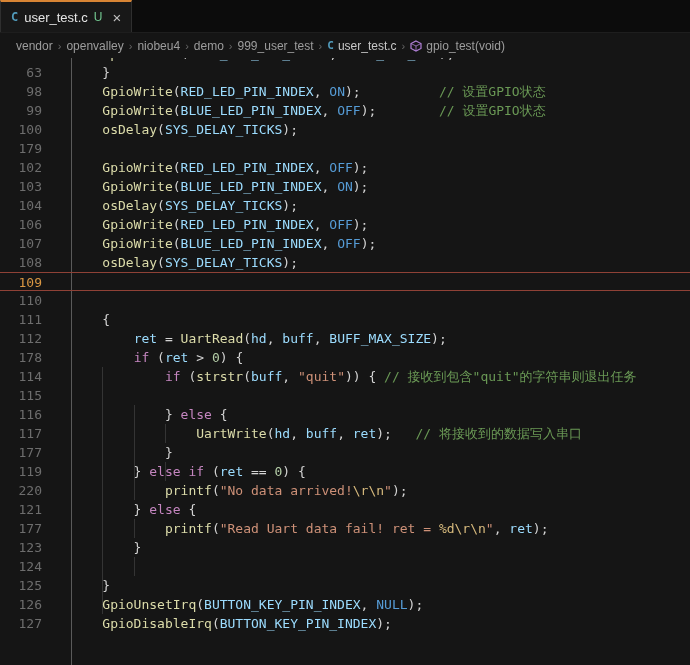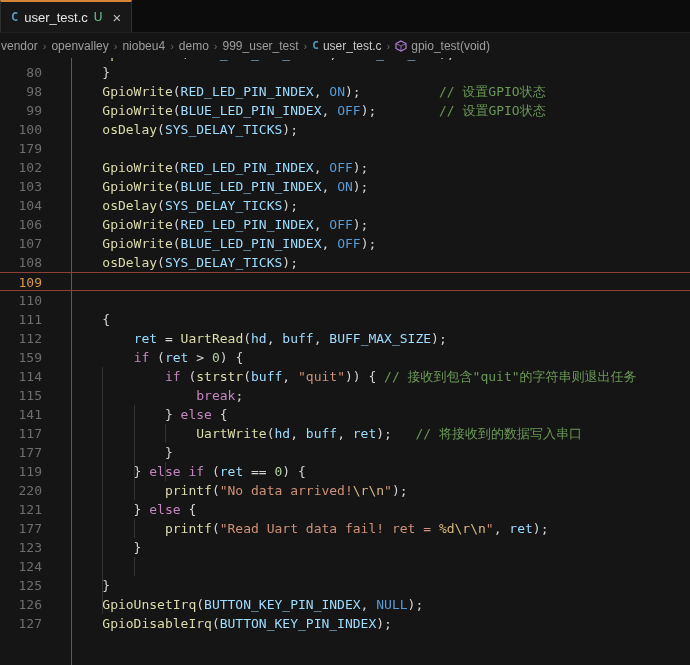--- a/index.html
+++ b/index.html
@@ -12,21 +12,21 @@
     background:#181818; color:#e6e6e6; font-size:13px;
     border-top:2px solid var(--tab-accent,#d78434);
     border-left:1px solid #2f2f2f; border-right:1px solid #2f2f2f;
   }
   .ficon { color:var(--cicon,#519aba); font-weight:bold; font-size:12px; font-family:"DejaVu Sans Mono",monospace; }
   .ficon.small { font-size:11px; }
   .git { color:var(--git-u,#73c991); font-size:12px; }
   .close { color:#c0c0c0; font-size:15px; margin-left:4px; line-height:1; cursor:pointer; }
 
   
-  .breadcrumbs { height:25px; display:flex; align-items:center; gap:5px; padding-left:1px; font-size:12px; color:#9d9d9d; background:#151515; white-space:nowrap;text-align:center; }
+  .breadcrumbs { height:25px; display:flex; align-items:center; gap:5px; padding-left:16px; font-size:12px; color:#9d9d9d; background:#151515; white-space:nowrap;text-align:center; }
   .crumb-folders { display:flex; align-items:center; gap:5px; }
   .crumb { color:#9d9d9d; cursor:pointer; }
   .crumb-sep { color:#686868; font-size:11px; }
   .crumb.file { color:#c8c8c8; display:flex; align-items:center; gap:4px; }
   .crumb.symbol { display:flex; align-items:center; gap:4px; color:#9d9d9d; }
 
   
   .editor {
     position:relative; height:607px; overflow:hidden; background:#151515;
     font-family:"DejaVu Sans Mono","Liberation Mono",monospace;
@@ -97,21 +97,21 @@
       <div class="guide" style="top: 404px; height: 19px; left: 165px;"></div>
     </div>
   <div id="lines">
       <div class="partial">
         <div class="line">
           <span class="ln">95</span>
           <span class="code"><span style="color: rgb(212, 212, 212);">    </span><span style="color: rgb(220, 220, 170);">GpioSetDir</span><span style="color: rgb(212, 212, 212);">(</span><span style="color: rgb(156, 220, 254);">BLUE_LED_PIN_INDEX</span><span style="color: rgb(212, 212, 212);">, </span><span style="color: rgb(156, 220, 254);">GPIO_DIR_OUT</span><span style="color: rgb(212, 212, 212);">);</span></span>
         </div>
       </div>
       <div class="line">
-        <span class="ln">80</span>
+        <span class="ln">63</span>
         <span class="code"><span style="color: rgb(212, 212, 212);">    }</span></span>
       </div>
       <div class="line">
         <span class="ln">98</span>
         <span class="code"><span style="color: rgb(212, 212, 212);">    </span><span style="color: rgb(220, 220, 170);">GpioWrite</span><span style="color: rgb(212, 212, 212);">(</span><span style="color: rgb(156, 220, 254);">RED_LED_PIN_INDEX</span><span style="color: rgb(212, 212, 212);">, </span><span style="color: rgb(86, 156, 214);">ON</span><span style="color: rgb(212, 212, 212);">);          </span><span style="color: rgb(106, 153, 85);">// 设置GPIO状态</span></span>
       </div>
       <div class="line">
         <span class="ln">99</span>
         <span class="code"><span style="color: rgb(212, 212, 212);">    </span><span style="color: rgb(220, 220, 170);">GpioWrite</span><span style="color: rgb(212, 212, 212);">(</span><span style="color: rgb(156, 220, 254);">BLUE_LED_PIN_INDEX</span><span style="color: rgb(212, 212, 212);">, </span><span style="color: rgb(86, 156, 214);">OFF</span><span style="color: rgb(212, 212, 212);">);        </span><span style="color: rgb(106, 153, 85);">// 设置GPIO状态</span></span>
       </div>
@@ -156,33 +156,32 @@
       </div>
       <div class="line">
         <span class="ln">111</span>
         <span class="code"><span style="color: rgb(212, 212, 212);">    {</span></span>
       </div>
       <div class="line">
         <span class="ln">112</span>
         <span class="code"><span style="color: rgb(212, 212, 212);">        </span><span style="color: rgb(156, 220, 254);">ret</span><span style="color: rgb(212, 212, 212);"> = </span><span style="color: rgb(220, 220, 170);">UartRead</span><span style="color: rgb(212, 212, 212);">(</span><span style="color: rgb(156, 220, 254);">hd</span><span style="color: rgb(212, 212, 212);">, </span><span style="color: rgb(156, 220, 254);">buff</span><span style="color: rgb(212, 212, 212);">, </span><span style="color: rgb(156, 220, 254);">BUFF_MAX_SIZE</span><span style="color: rgb(212, 212, 212);">);</span></span>
       </div>
       <div class="line">
-        <span class="ln">159</span>
+        <span class="ln">178</span>
         <span class="code"><span style="color: rgb(212, 212, 212);">        </span><span style="color: rgb(197, 134, 192);">if</span><span style="color: rgb(212, 212, 212);"> (</span><span style="color: rgb(156, 220, 254);">ret</span><span style="color: rgb(212, 212, 212);"> &gt; </span><span style="color: rgb(181, 206, 168);">0</span><span style="color: rgb(212, 212, 212);">) {</span></span>
       </div>
       <div class="line">
         <span class="ln">114</span>
         <span class="code"><span style="color: rgb(212, 212, 212);">            </span><span style="color: rgb(197, 134, 192);">if</span><span style="color: rgb(212, 212, 212);"> (</span><span style="color: rgb(220, 220, 170);">strstr</span><span style="color: rgb(212, 212, 212);">(</span><span style="color: rgb(156, 220, 254);">buff</span><span style="color: rgb(212, 212, 212);">, </span><span style="color: rgb(206, 145, 120);">"quit"</span><span style="color: rgb(212, 212, 212);">)) { </span><span style="color: rgb(106, 153, 85);">// 接收到包含"quit"的字符串则退出任务</span></span>
       </div>
       <div class="line">
         <span class="ln">115</span>
-        <span class="code"><span style="color: rgb(212, 212, 212);">                </span><span style="color: rgb(197, 134, 192);">break</span><span style="color: rgb(212, 212, 212);">;</span></span>
-      </div>
-      <div class="line">
-        <span class="ln">141</span>
+      </div>
+      <div class="line">
+        <span class="ln">116</span>
         <span class="code"><span style="color: rgb(212, 212, 212);">            } </span><span style="color: rgb(197, 134, 192);">else</span><span style="color: rgb(212, 212, 212);"> {</span></span>
       </div>
       <div class="line">
         <span class="ln">117</span>
         <span class="code"><span style="color: rgb(212, 212, 212);">                </span><span style="color: rgb(220, 220, 170);">UartWrite</span><span style="color: rgb(212, 212, 212);">(</span><span style="color: rgb(156, 220, 254);">hd</span><span style="color: rgb(212, 212, 212);">, </span><span style="color: rgb(156, 220, 254);">buff</span><span style="color: rgb(212, 212, 212);">, </span><span style="color: rgb(156, 220, 254);">ret</span><span style="color: rgb(212, 212, 212);">);   </span><span style="color: rgb(106, 153, 85);">// 将接收到的数据写入串口</span></span>
       </div>
       <div class="line">
         <span class="ln">177</span>
         <span class="code"><span style="color: rgb(212, 212, 212);">            }</span></span>
       </div>

